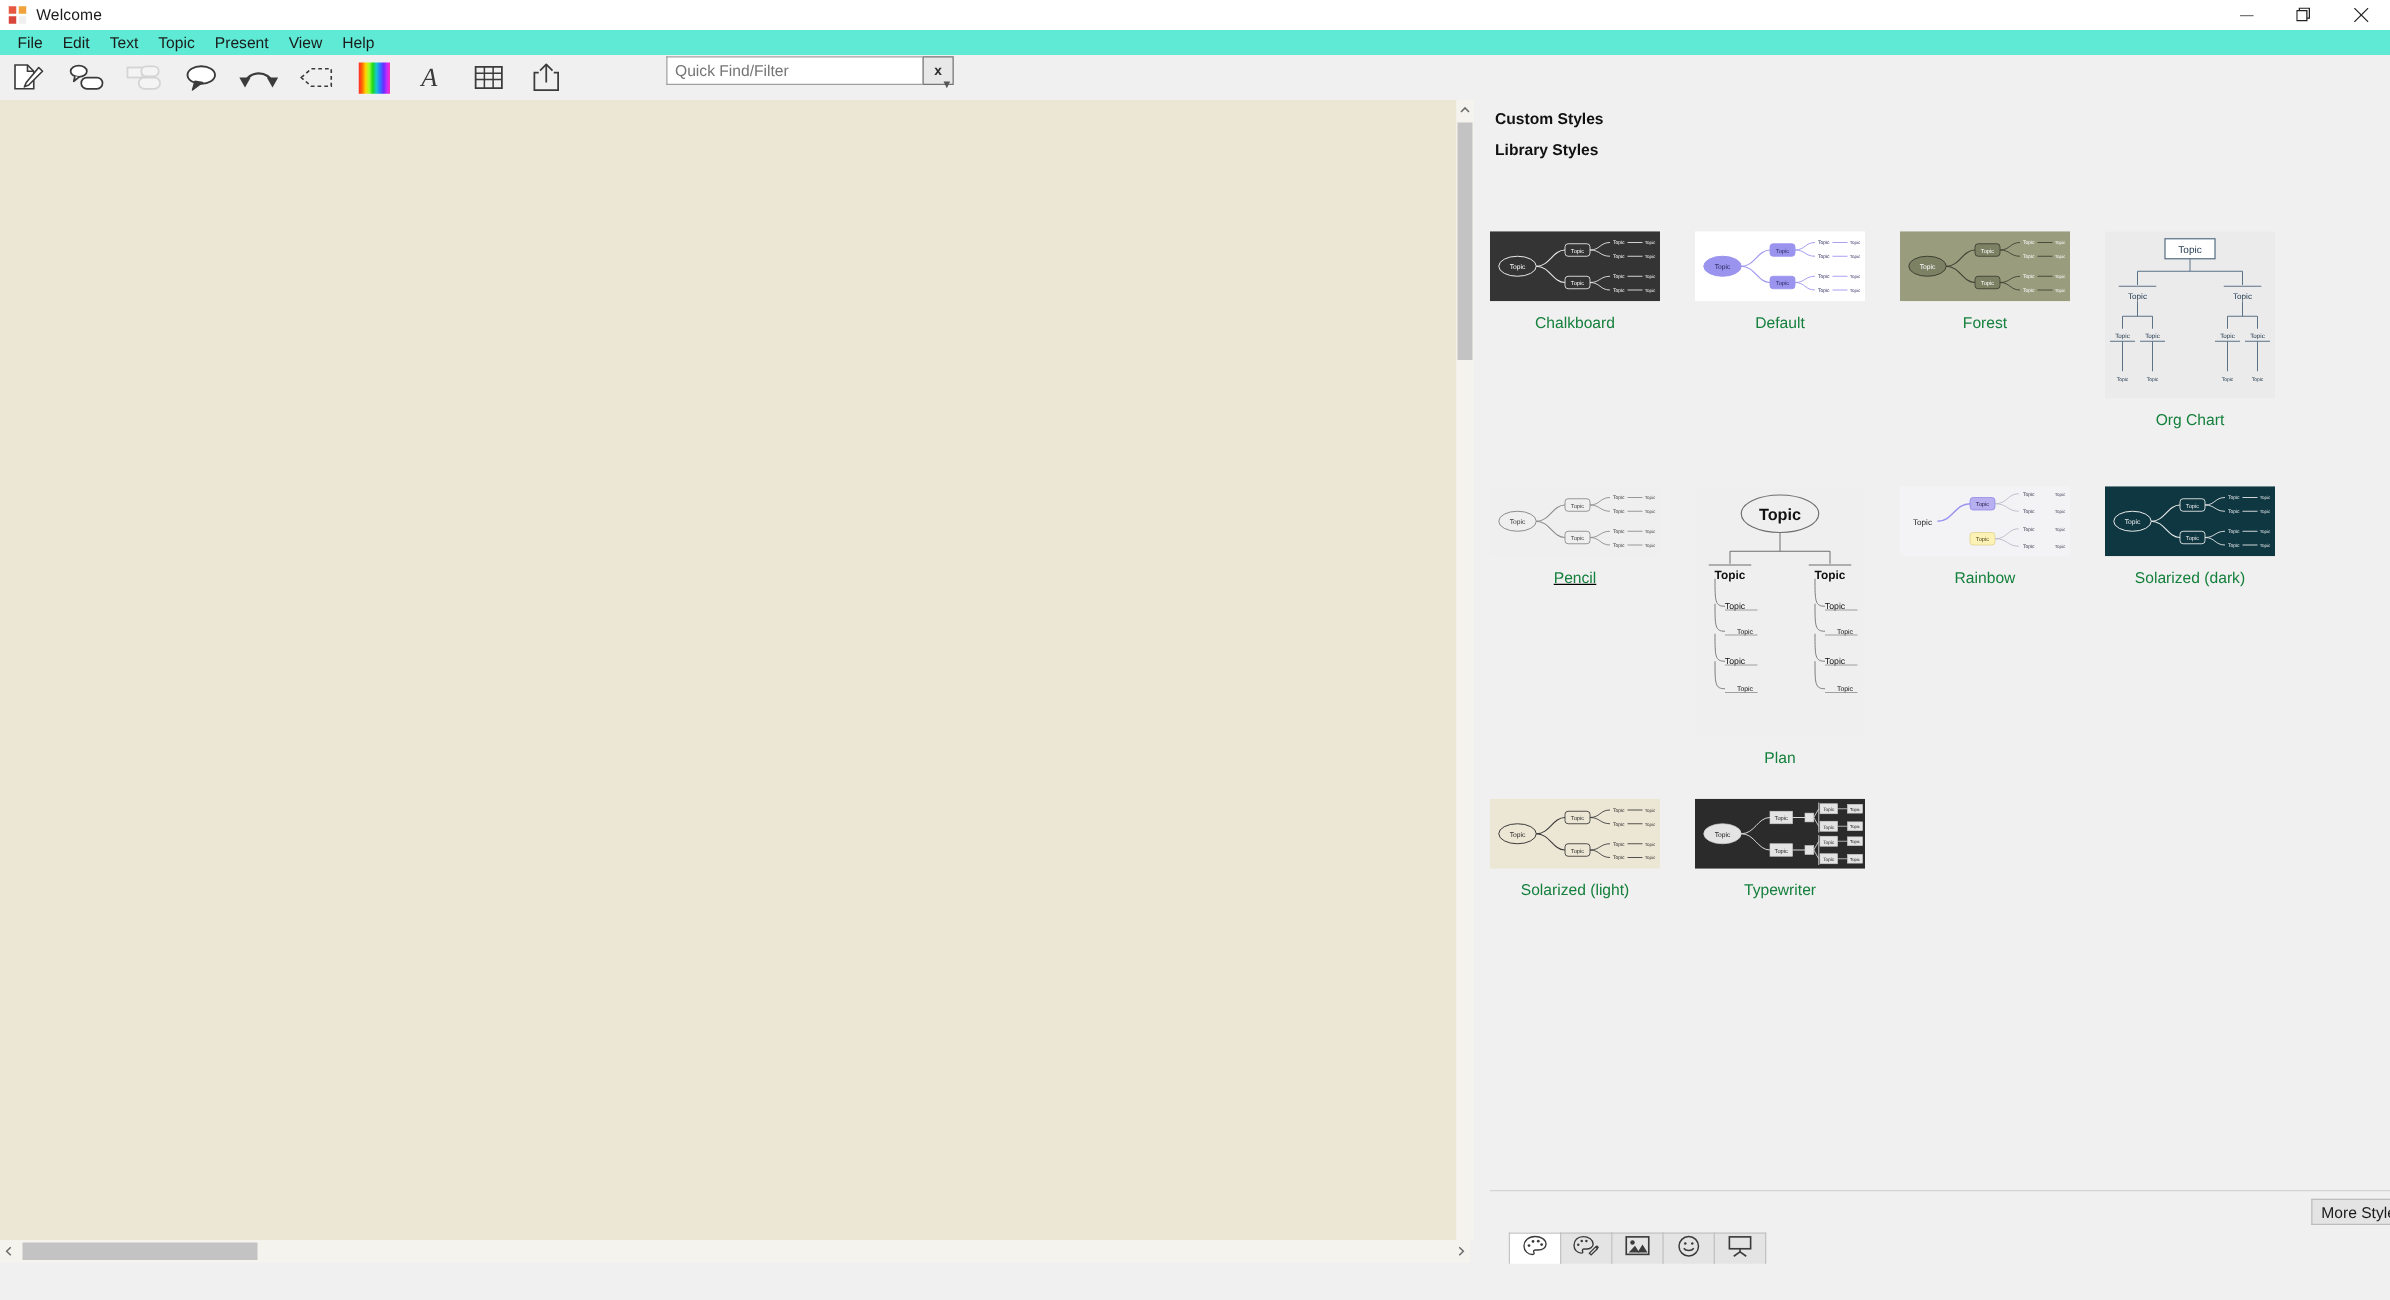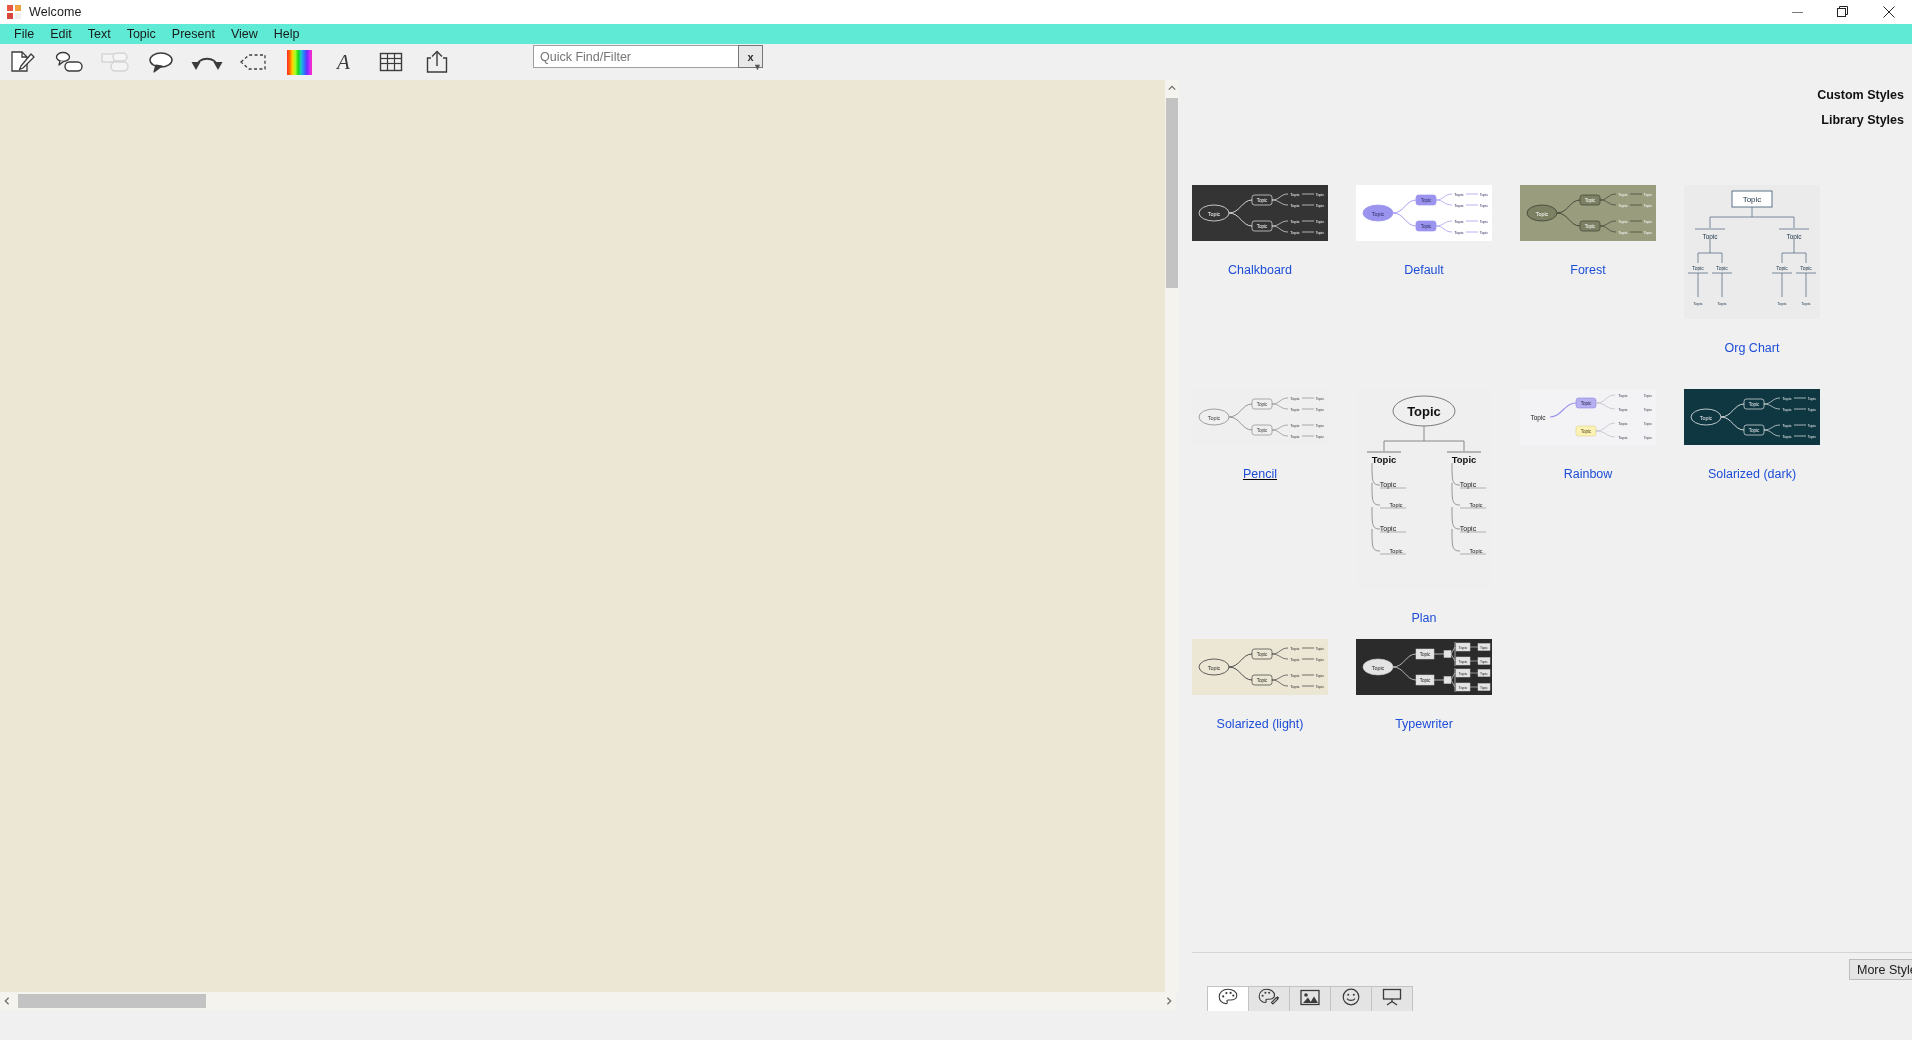--- a/index.html
+++ b/index.html
@@ -85,21 +85,21 @@
   .styles-scroll {
     position:absolute; left:1192px; top:78px; width:712px; height:875px;
     background:#f0f0f0; overflow:hidden;
   }
   .section-head {
     font-size:12.5px; font-weight:bold; color:#111; padding-left:4px;
   }
   .styles-grid { position:relative; padding-left:4px; padding-top:10px; }
   .style-cell { position:absolute; text-align:center; }
   .thumb { border:0; display:block; }
-  .style-label { font-size:12.5px; color:#1d4ed8; margin-top:22px; }
+  .style-label { font-size:12.5px; color:#15803d; margin-top:10px; }
 
   .more-styles {
     position:absolute; left:1849px; top:959px; height:21px; padding:0 7px;
     background:#e4e4e4; border:1px solid #bdbdbd; border-right:none;
     font-size:12.5px; color:#1b1b1b; display:flex; align-items:center; white-space:nowrap;
   }
 
   .panel-tabs {
     position:absolute; left:1192px; top:983px; width:720px; height:28px;
   }
@@ -290,21 +290,21 @@
           <polyline points="1.4,0.8 4.7,4 1.4,7.2" fill="none" stroke="#6b6b6b" stroke-width="1.2"></polyline>
         </svg>
     </div>
   </div>
 
   <div class="rpanel">
     
   </div>
 
   <div class="styles-scroll">
-    <div style="padding-top:10px;text-align:right;">
+    <div style="padding-top:10px;">
       <div class="section-head">Custom Styles</div>
       <div class="section-head" style="margin-top:11px;">Library Styles</div>
     </div>
     <div class="styles-grid" id="styles-grid">
         <div class="style-cell" style="left: 0px; top: 58px; width: 136px;">
           <svg width="136" height="56" viewBox="0 0 136 56" class="thumb">
             <rect x="0" y="0" width="136" height="56" fill="#343434"></rect>
             <ellipse cx="22" cy="28" rx="15" ry="8" fill="#343434" stroke="#e8e8e8" stroke-width="0.8"></ellipse>
             <text x="22" y="30.6" font-size="5.4" fill="#ffffff" font-family="'Liberation Sans', sans-serif" text-anchor="middle">Topic</text>
             <path d="M37 28 C48 28, 50 15, 60 15" fill="none" stroke="#e8e8e8" stroke-width="0.9"></path>

